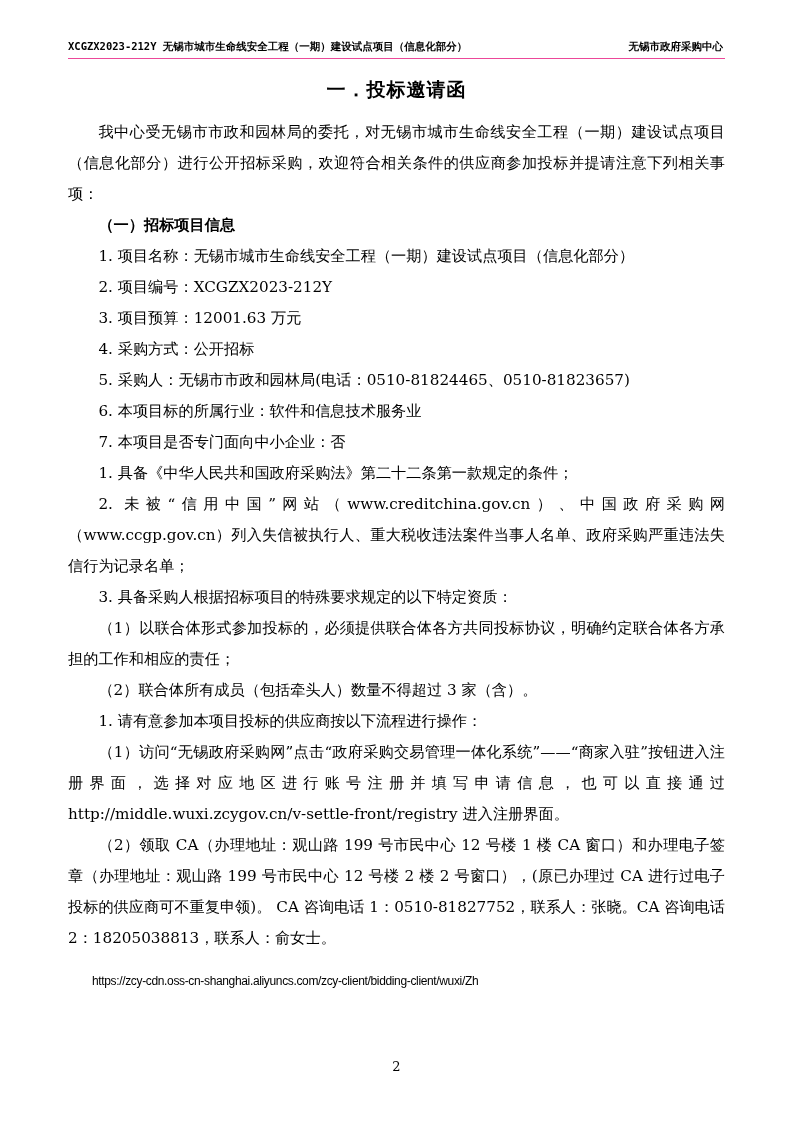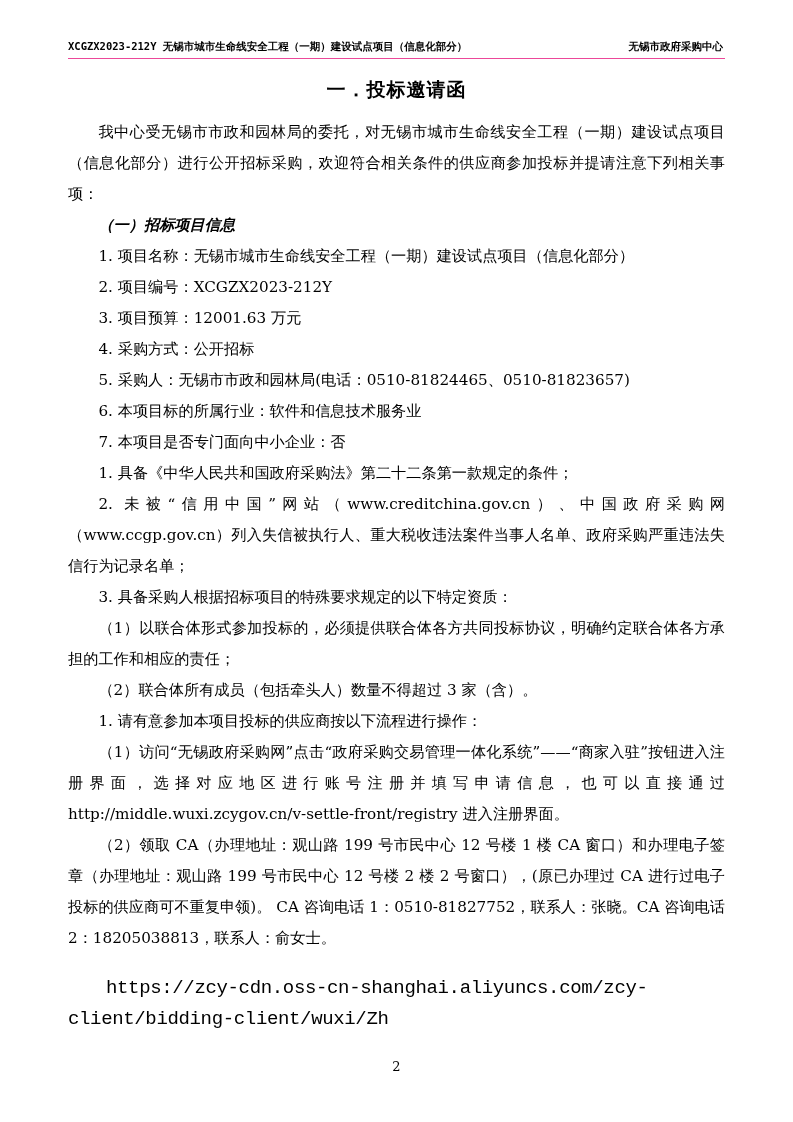--- a/index.html
+++ b/index.html
@@ -64,35 +64,34 @@
   .indent2 {
     text-indent: 2em;
   }
   .sec-head {
     font-size: 15.2px;
     line-height: 31px;
     font-weight: bold;
     text-indent: 2em;
     font-family: "DejaVu Sans", "Liberation Sans", sans-serif;
     margin: 0;
-    font-style: italic;
   }
   
   .page-number {
     position: absolute;
     left: 0;
     right: 0;
     bottom: 48px;
     text-align: center;
     font-size: 13px;
     font-family: "DejaVu Serif", "Liberation Serif", serif;
   }
   .last-line {
-    font-family: Liberation Mono, monospace;
-    font-size: 19px;
+    font-family: Liberation Sans, sans-serif;
+    font-size: 12px;
     letter-spacing: -0.35px;
     text-indent: 2em;
     line-height: 31px;
   }
 </style>
 </head>
 <body>
 
 <div class="page">
 

